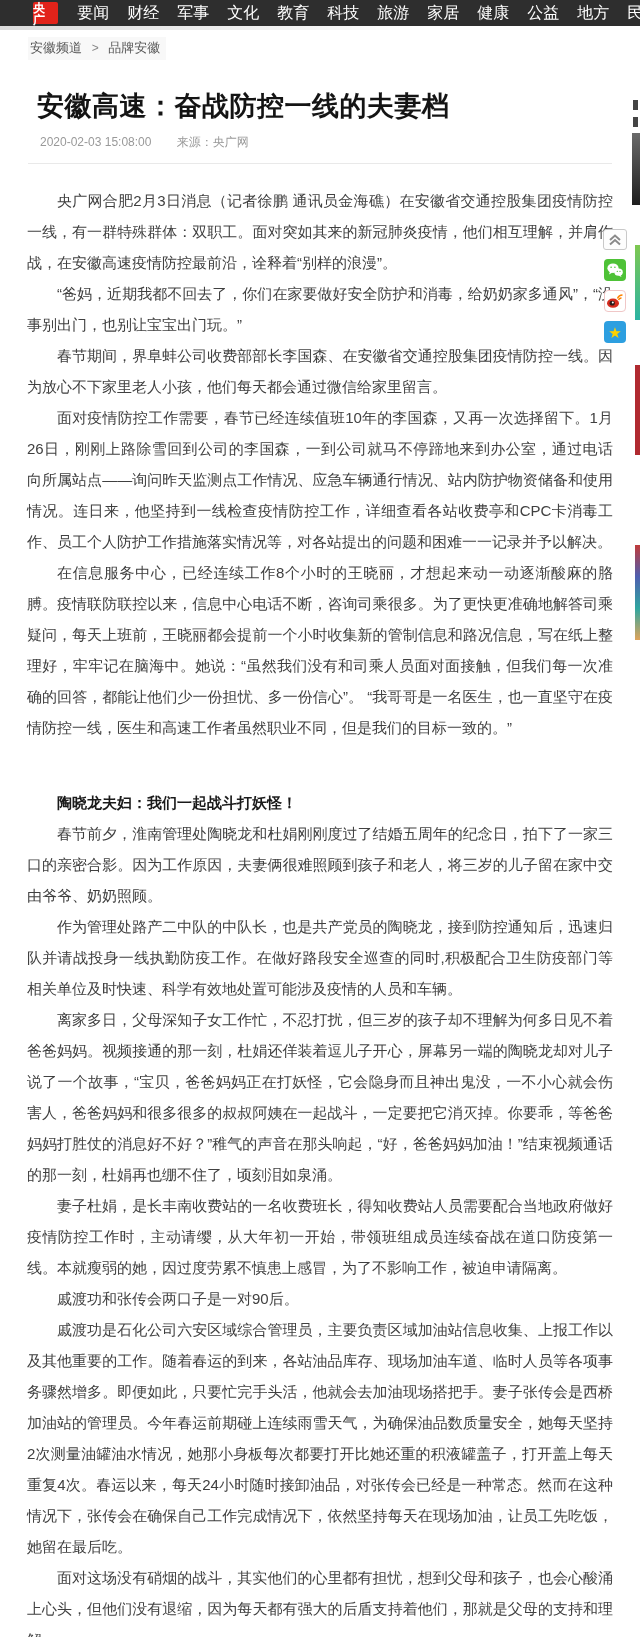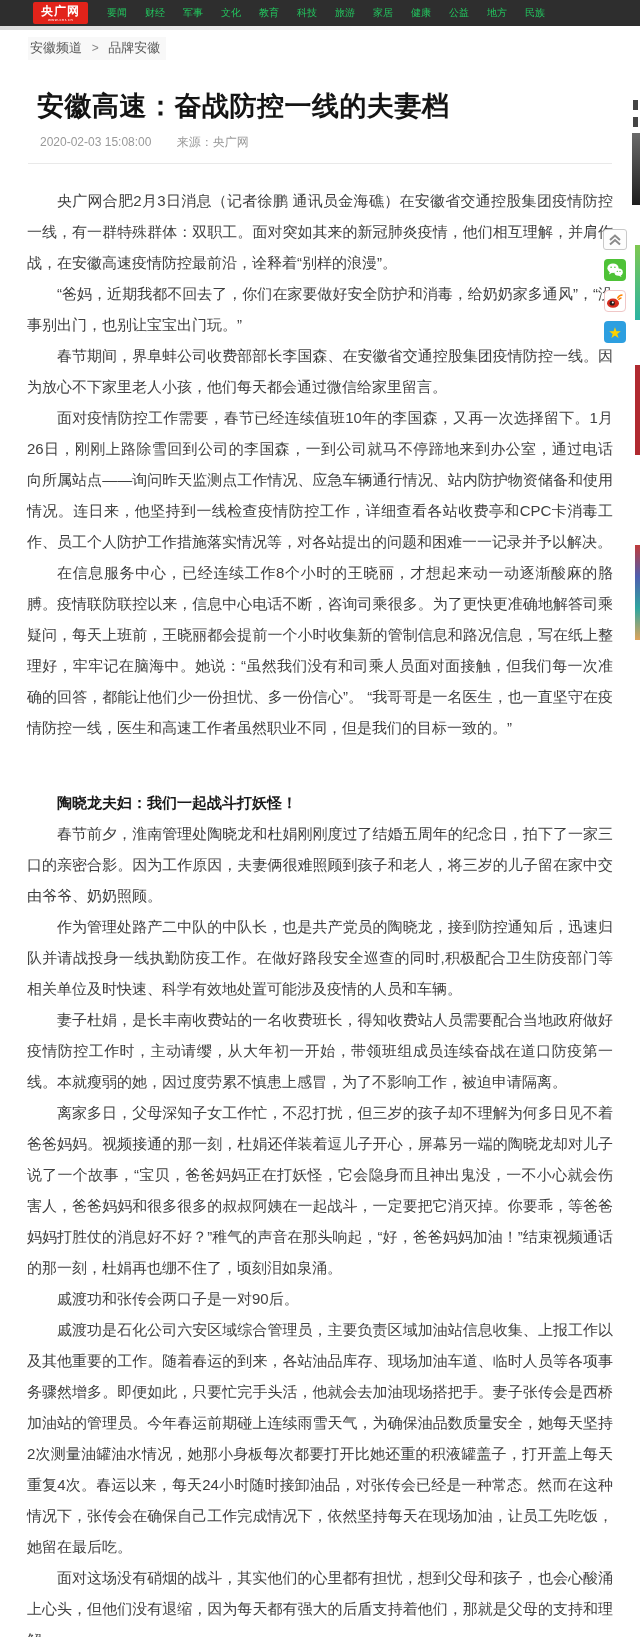--- a/index.html
+++ b/index.html
@@ -10,27 +10,27 @@
     font-family:"Liberation Sans","DejaVu Sans",sans-serif;
   }
   
   .topbar {
     position:absolute; left:0; top:0; width:640px; height:26px;
     background:#2e2e2e; display:flex; align-items:center;
   }
   .logo {
     margin-left:33px; width:55px; height:22px; border-radius:2px;
     background:#e2231a; color:#fff; display:flex; flex-direction:column;
-    align-items:center; justify-content:center; line-height:1;
+    align-items:center; line-height:1;
   }
   .logo .logo-title { font-size:12px; font-weight:bold; letter-spacing:1px; }
   .logo .logo-sub { font-size:4px; margin-top:1px; letter-spacing:.5px; }
   .topnav { display:flex; margin-left:10px; }
   .topnav span {
-    color:#22c55e; font-size:10px; padding:0 9px; cursor:pointer; white-space:nowrap;
+    color:#ffffff; font-size:16px; padding:0 9px; cursor:pointer; white-space:nowrap;
   }
   .topbar-shadow {
     position:absolute; left:0; top:26px; width:430px; height:4px;
     background:linear-gradient(to right, rgba(0,0,0,.14), rgba(0,0,0,0));
   }
   
   .breadcrumb {
     position:absolute; left:28px; top:37px; font-size:13px; color:#555;
     background:#f8f8f8; padding:2px 6px 3px 2px;
   }
@@ -127,22 +127,22 @@
 
 <div class="article-body" id="article-body">
     <p class="article-para">央广网合肥2月3日消息（记者徐鹏 通讯员金海礁）在安徽省交通控股集团疫情防控一线，有一群特殊群体：双职工。面对突如其来的新冠肺炎疫情，他们相互理解，并肩作战，在安徽高速疫情防控最前沿，诠释着“别样的浪漫”。</p>
     <p class="article-para">“爸妈，近期我都不回去了，你们在家要做好安全防护和消毒，给奶奶家多通风”，“没事别出门，也别让宝宝出门玩。”</p>
     <p class="article-para">春节期间，界阜蚌公司收费部部长李国森、在安徽省交通控股集团疫情防控一线。因为放心不下家里老人小孩，他们每天都会通过微信给家里留言。</p>
     <p class="article-para">面对疫情防控工作需要，春节已经连续值班10年的李国森，又再一次选择留下。1月26日，刚刚上路除雪回到公司的李国森，一到公司就马不停蹄地来到办公室，通过电话向所属站点——询问昨天监测点工作情况、应急车辆通行情况、站内防护物资储备和使用情况。连日来，他坚持到一线检查疫情防控工作，详细查看各站收费亭和CPC卡消毒工作、员工个人防护工作措施落实情况等，对各站提出的问题和困难一一记录并予以解决。</p>
     <p class="article-para">在信息服务中心，已经连续工作8个小时的王晓丽，才想起来动一动逐渐酸麻的胳膊。疫情联防联控以来，信息中心电话不断，咨询司乘很多。为了更快更准确地解答司乘疑问，每天上班前，王晓丽都会提前一个小时收集新的管制信息和路况信息，写在纸上整理好，牢牢记在脑海中。她说：“虽然我们没有和司乘人员面对面接触，但我们每一次准确的回答，都能让他们少一份担忧、多一份信心”。 “我哥哥是一名医生，也一直坚守在疫情防控一线，医生和高速工作者虽然职业不同，但是我们的目标一致的。”</p>
     <h3 class="section-heading extra-space">陶晓龙夫妇：我们一起战斗打妖怪！</h3>
     <p class="article-para">春节前夕，淮南管理处陶晓龙和杜娟刚刚度过了结婚五周年的纪念日，拍下了一家三口的亲密合影。因为工作原因，夫妻俩很难照顾到孩子和老人，将三岁的儿子留在家中交由爷爷、奶奶照顾。</p>
     <p class="article-para">作为管理处路产二中队的中队长，也是共产党员的陶晓龙，接到防控通知后，迅速归队并请战投身一线执勤防疫工作。在做好路段安全巡查的同时,积极配合卫生防疫部门等相关单位及时快速、科学有效地处置可能涉及疫情的人员和车辆。</p>
+    <p class="article-para">离家多日，父母深知子女工作忙，不忍打扰，但三岁的孩子却不理解为何多日见不着爸爸妈妈。视频接通的那一刻，杜娟还佯装着逗儿子开心，屏幕另一端的陶晓龙却对儿子说了一个故事，“宝贝，爸爸妈妈正在打妖怪，它会隐身而且神出鬼没，一不小心就会伤害人，爸爸妈妈和很多很多的叔叔阿姨在一起战斗，一定要把它消灭掉。你要乖，等爸爸妈妈打胜仗的消息好不好？”稚气的声音在那头响起，“好，爸爸妈妈加油！”结束视频通话的那一刻，杜娟再也绷不住了，顷刻泪如泉涌。</p>
     <p class="article-para">妻子杜娟，是长丰南收费站的一名收费班长，得知收费站人员需要配合当地政府做好疫情防控工作时，主动请缨，从大年初一开始，带领班组成员连续奋战在道口防疫第一线。本就瘦弱的她，因过度劳累不慎患上感冒，为了不影响工作，被迫申请隔离。</p>
-    <p class="article-para">离家多日，父母深知子女工作忙，不忍打扰，但三岁的孩子却不理解为何多日见不着爸爸妈妈。视频接通的那一刻，杜娟还佯装着逗儿子开心，屏幕另一端的陶晓龙却对儿子说了一个故事，“宝贝，爸爸妈妈正在打妖怪，它会隐身而且神出鬼没，一不小心就会伤害人，爸爸妈妈和很多很多的叔叔阿姨在一起战斗，一定要把它消灭掉。你要乖，等爸爸妈妈打胜仗的消息好不好？”稚气的声音在那头响起，“好，爸爸妈妈加油！”结束视频通话的那一刻，杜娟再也绷不住了，顷刻泪如泉涌。</p>
     <p class="article-para">戚渡功和张传会两口子是一对90后。</p>
     <p class="article-para">戚渡功是石化公司六安区域综合管理员，主要负责区域加油站信息收集、上报工作以及其他重要的工作。随着春运的到来，各站油品库存、现场加油车道、临时人员等各项事务骤然增多。即便如此，只要忙完手头活，他就会去加油现场搭把手。妻子张传会是西桥加油站的管理员。今年春运前期碰上连续雨雪天气，为确保油品数质量安全，她每天坚持2次测量油罐油水情况，她那小身板每次都要打开比她还重的积液罐盖子，打开盖上每天重复4次。春运以来，每天24小时随时接卸油品，对张传会已经是一种常态。然而在这种情况下，张传会在确保自己工作完成情况下，依然坚持每天在现场加油，让员工先吃饭，她留在最后吃。</p>
     <p class="article-para">面对这场没有硝烟的战斗，其实他们的心里都有担忧，想到父母和孩子，也会心酸涌上心头，但他们没有退缩，因为每天都有强大的后盾支持着他们，那就是父母的支持和理解。</p>
   </div>
 
 <div class="share-widget">
   <div class="back-top">
     <svg width="14" height="14" viewBox="0 0 14 14">
       <polyline points="2,7 7,2.5 12,7" fill="none" stroke="#8a8a8a" stroke-width="2"></polyline>
       <polyline points="2,11.5 7,7 12,11.5" fill="none" stroke="#8a8a8a" stroke-width="2"></polyline>

